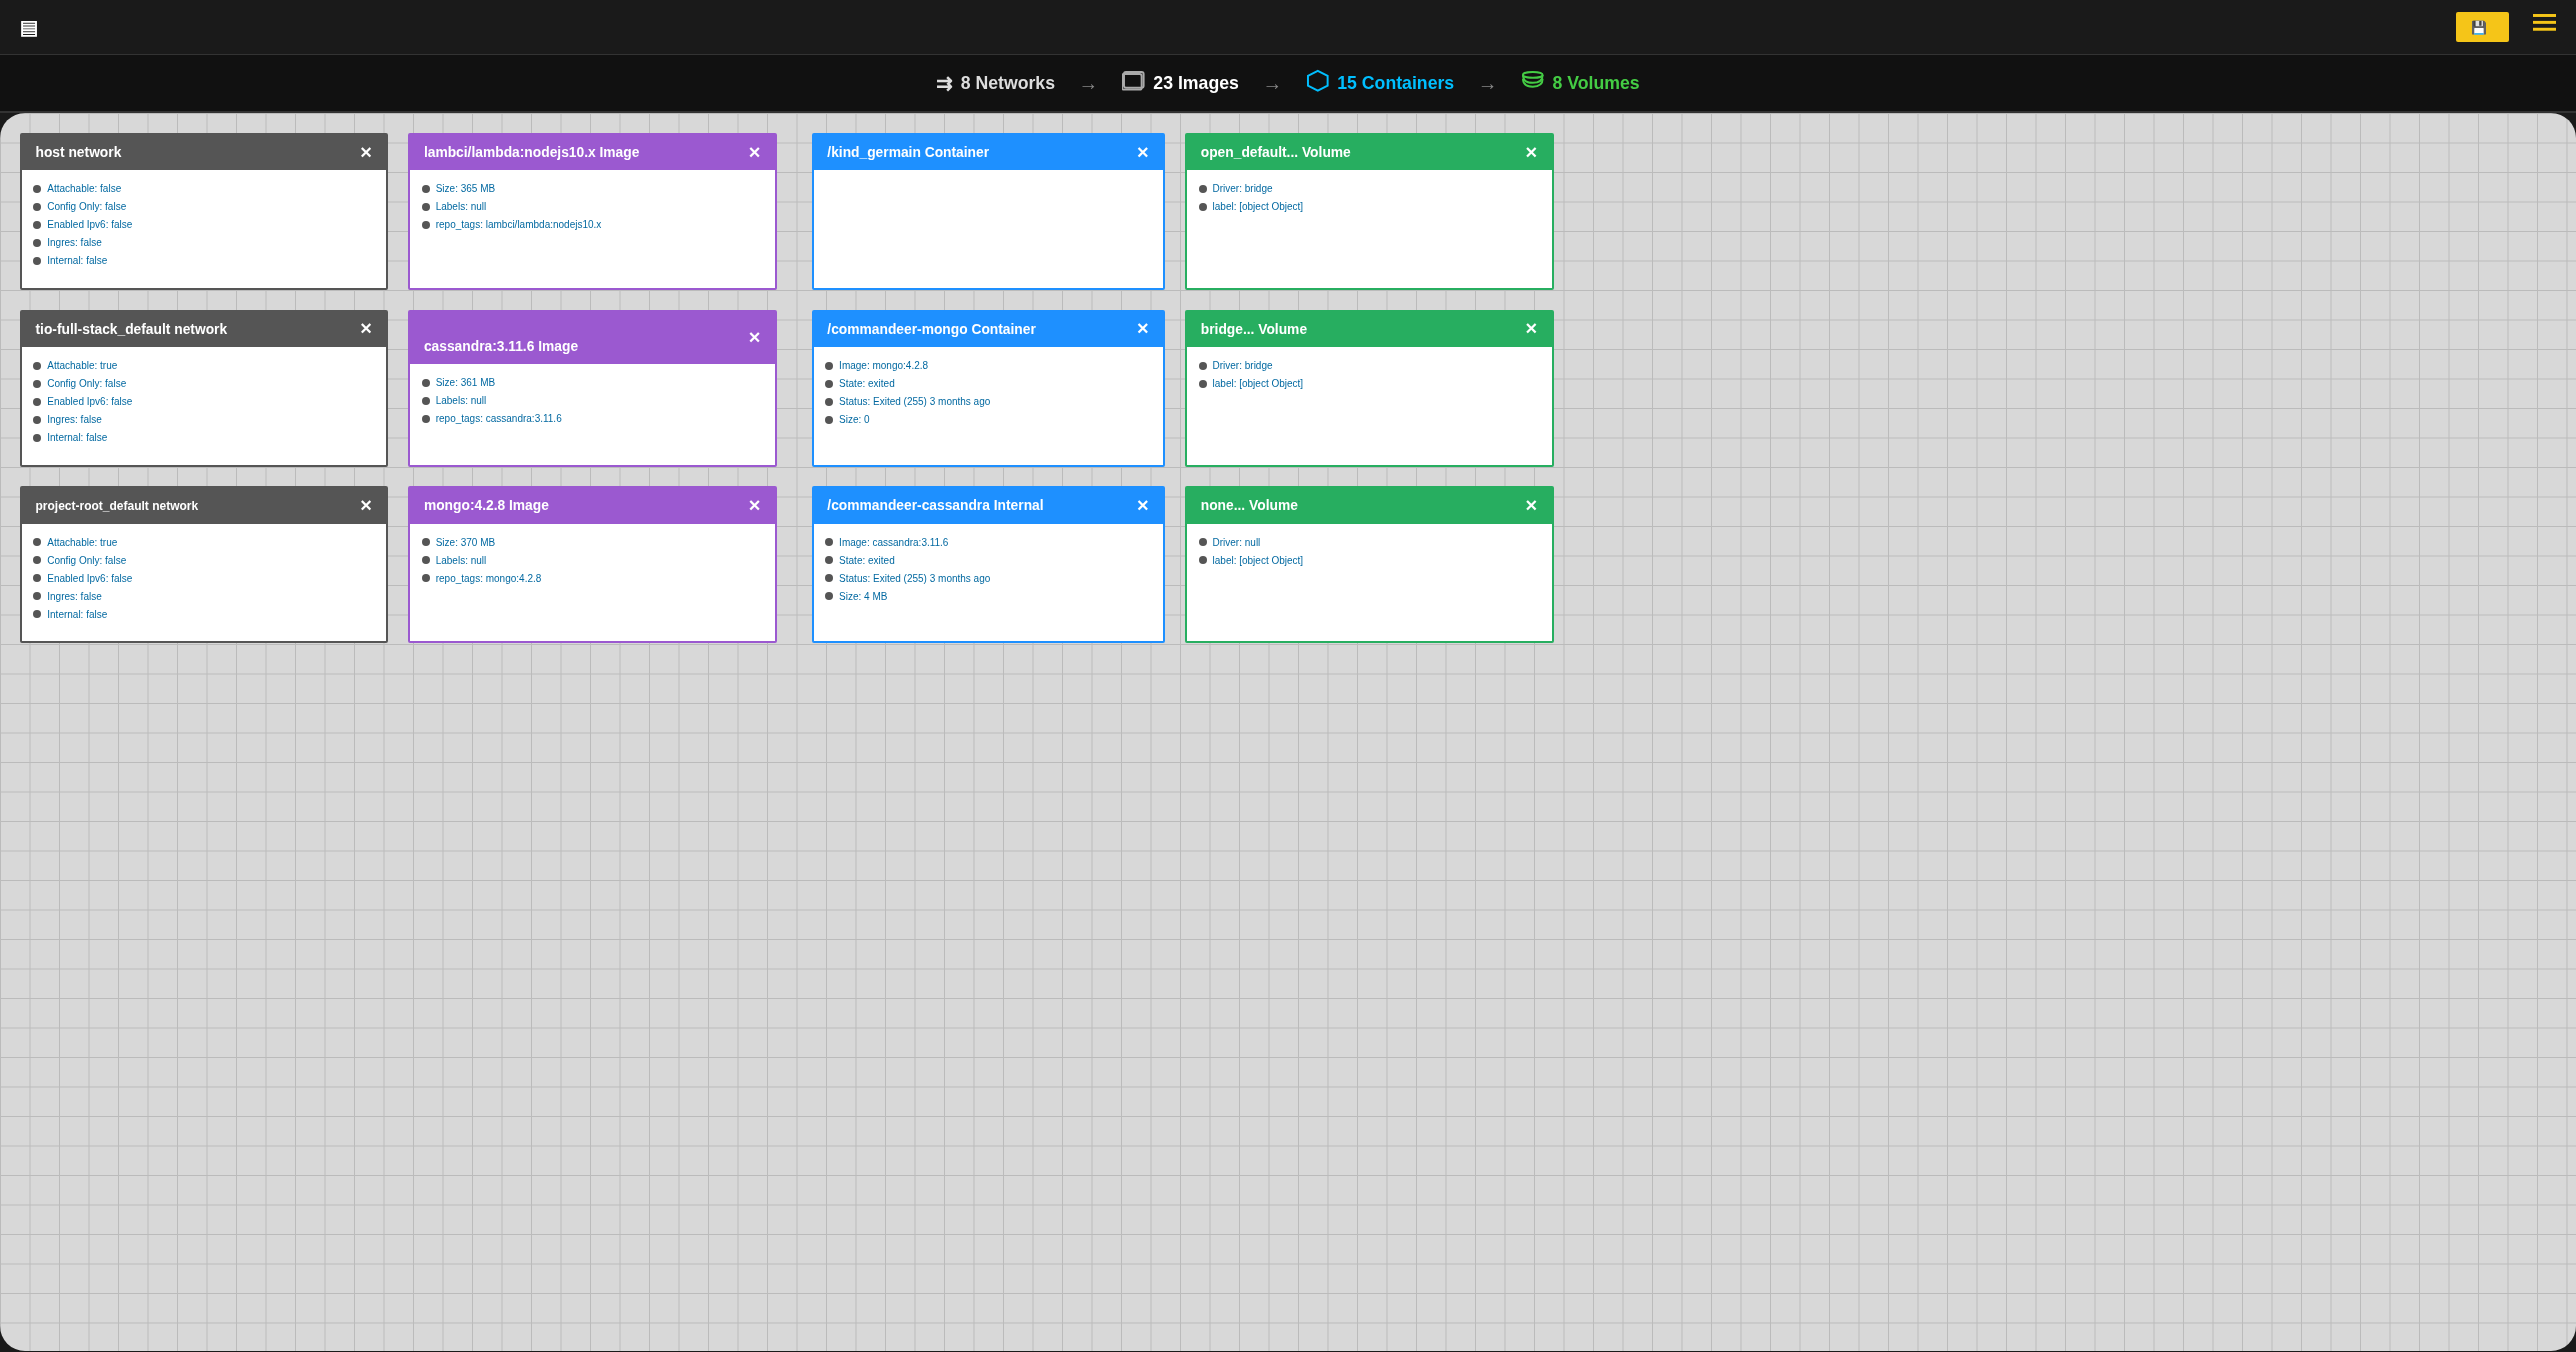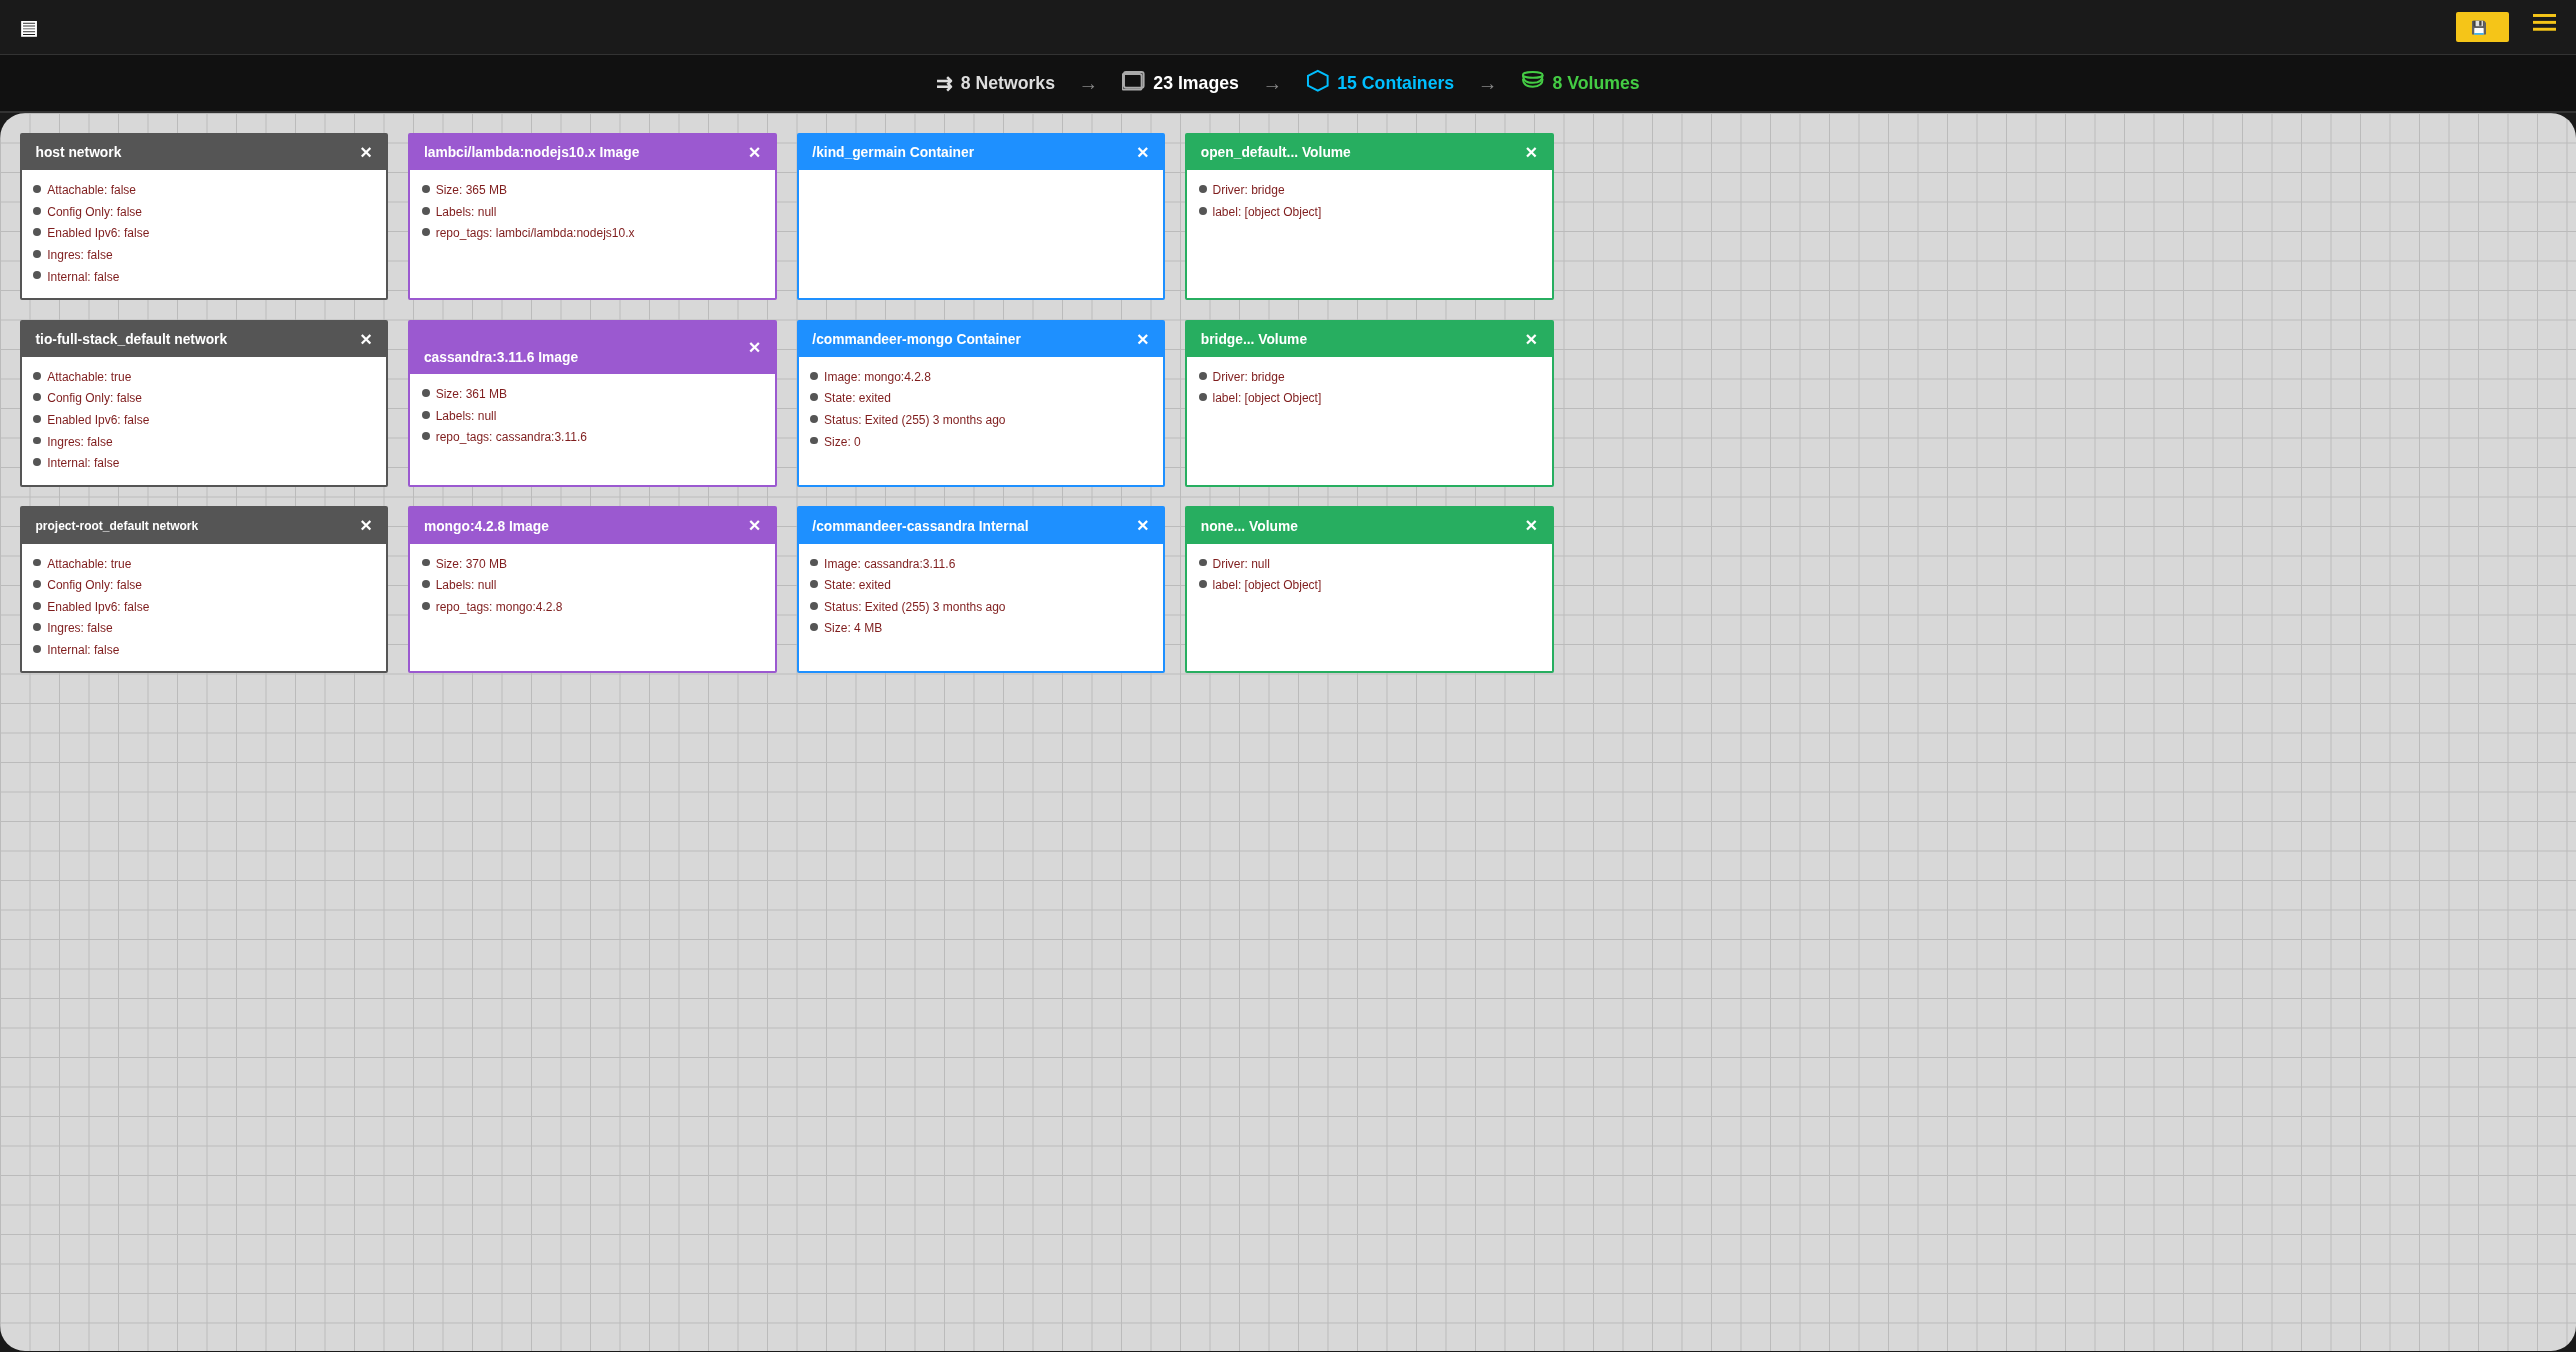--- a/index.html
+++ b/index.html
@@ -123,22 +123,22 @@
       background: transparent;
       border: none;
       color: #fff;
       font-size: 15.7px;
       cursor: pointer;
       font-weight: bold;
       line-height: 1;
     }
     .card-body {
       padding: 9.8px 11.8px;
-      font-size: 12px;
-      color: #7f1d1d;
+      font-size: 10px;
+      color: #0369a1;
       line-height: 1.8;
       text-align: right;
     }
     .card-row {
       display: flex;
       align-items: flex-start;
       gap: 5.9px;
     }
     .card-dot {
       width: 7.9px;
@@ -150,21 +150,21 @@
     }
 
     
     .card-network .card-header { background: #555; border: 2px solid #555; }
     .card-network { border: 2px solid #555; }
 
     .card-image .card-header { background: #9b59d0; border: 2px solid #9b59d0; }
     .card-image { border: 2px solid #9b59d0; }
 
     .card-container .card-header { background: #1e90ff; border: 2px solid #1e90ff; }
-    .card-container { border: 2px solid #1e90ff; }
+    .card-container { border: 2px solid #1e90ff; margin-left: 15px; }
 
     .card-volume .card-header { background: #27ae60; border: 2px solid #27ae60; }
     .card-volume { border: 2px solid #27ae60; }
   </style>
 </head>
 <body>
 
 <div class="header">
   <div class="header-title">
     <span class="header-title-icon">▤</span>

